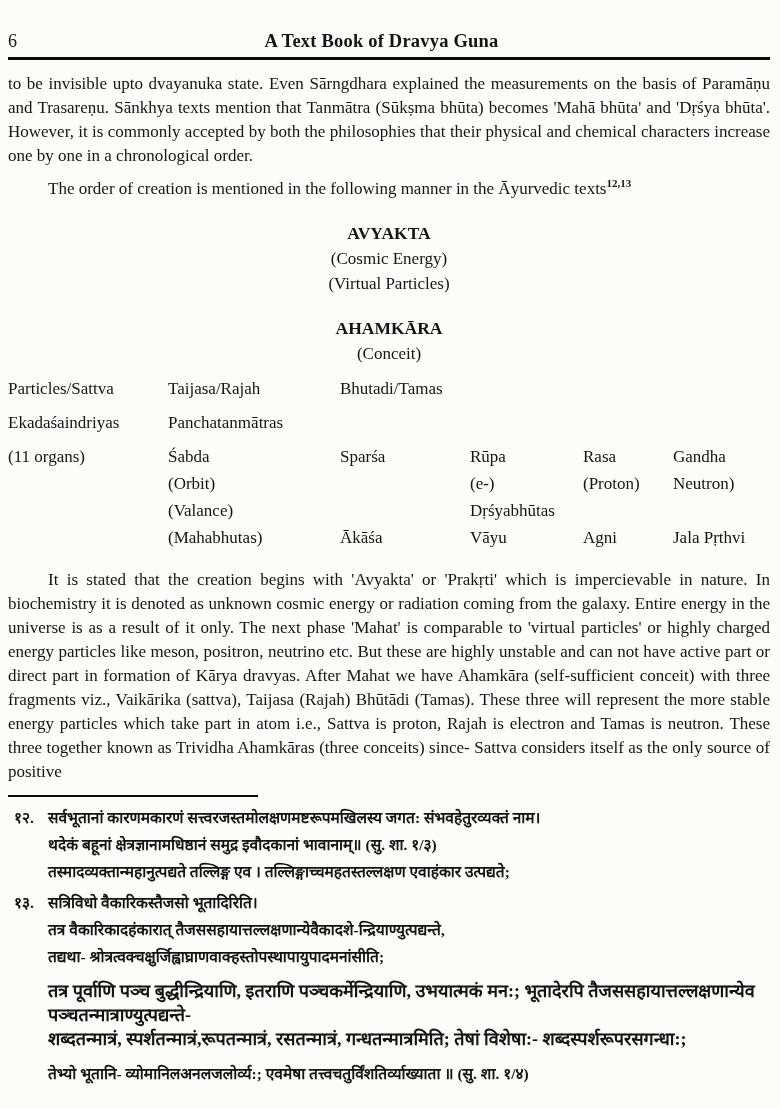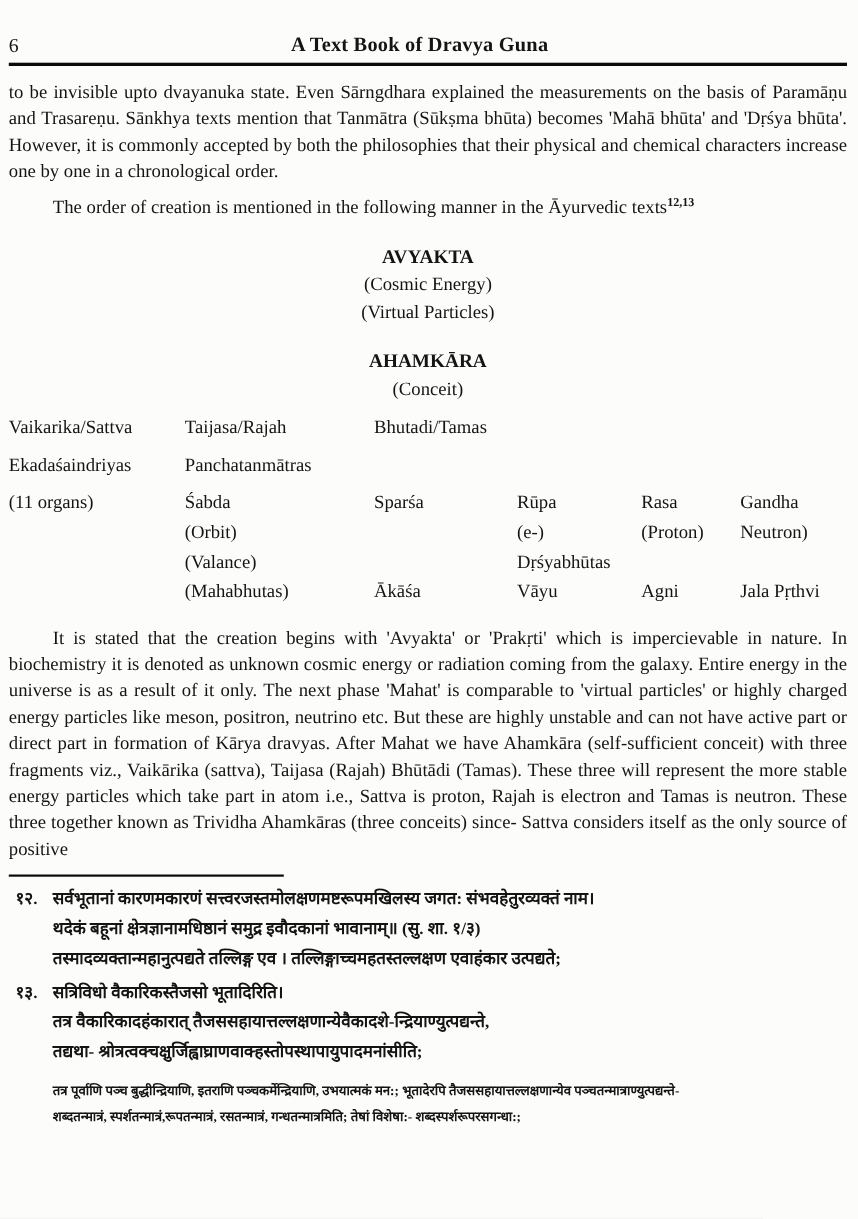--- a/index.html
+++ b/index.html
@@ -101,21 +101,21 @@
   }
   .note { display: flex; align-items: flex-start; }
   .note + .note { margin-top: 4px; }
   .note-marker {
     flex: 0 0 40px;
     padding-left: 6px;
     box-sizing: border-box;
   }
   .note-body { flex: 1 1 auto; }
   .note-line.gap { margin-top: 9px; }
-  .note-line.small { font-size: 12px; line-height: 24px; }
+  .note-line.small { font-size: 18px; line-height: 24px; }
 </style>
 </head>
 <body>
 
 <div class="page">
 
   <div class="header">
     <span class="page-number">6</span>
     <span class="header-title">A Text Book of Dravya Guna</span>
   </div>
@@ -128,21 +128,21 @@
   <div class="creation">
     <div class="name">AVYAKTA</div>
     <div class="gloss">(Cosmic Energy)</div>
     <div class="gloss">(Virtual Particles)</div>
     <div class="name">AHAMKĀRA</div>
     <div class="gloss">(Conceit)</div>
   </div>
 
   <div class="ctable">
     <div class="trow sp">
-      <span class="tcell">Vaikarika/Sattva</span>
+      <span class="tcell">Particles/Sattva</span>
       <span class="tcell">Taijasa/Rajah</span>
       <span class="tcell">Bhutadi/Tamas</span>
       <span class="tcell"></span>
       <span class="tcell"></span>
       <span class="tcell"></span>
     </div>
     <div class="trow sp">
       <span class="tcell">Ekadaśaindriyas</span>
       <span class="tcell">Panchatanmātras</span>
       <span class="tcell"></span>
@@ -198,17 +198,18 @@
       </span>
     </div>
     <div class="note">
       <span class="note-marker">१३.</span>
       <span class="note-body">
         <div class="note-line">सत्रिविधो वैकारिकस्तैजसो भूतादिरिति।</div>
         <div class="note-line">तत्र वैकारिकादहंकारात् तैजससहायात्तल्लक्षणान्येवैकादशे-न्द्रियाण्युत्पद्यन्ते,</div>
         <div class="note-line">तद्यथा- श्रोत्रत्वक्चक्षुर्जिह्वाघ्राणवाक्हस्तोपस्थापायुपादमनांसीति;</div>
         <div class="note-line gap small">तत्र पूर्वाणि पञ्च बुद्धीन्द्रियाणि, इतराणि पञ्चकर्मेन्द्रियाणि, उभयात्मकं मन:; भूतादेरपि तैजससहायात्तल्लक्षणान्येव पञ्चतन्मात्राण्युत्पद्यन्ते-</div>
         <div class="note-line small">शब्दतन्मात्रं, स्पर्शतन्मात्रं,रूपतन्मात्रं, रसतन्मात्रं, गन्धतन्मात्रमिति; तेषां विशेषा:- शब्दस्पर्शरूपरसगन्धा:;</div>
+        <div class="note-line gap">तेभ्यो भूतानि- व्योमानिलअनलजलोर्व्य:; एवमेषा तत्त्वचतुर्विंशतिर्व्याख्याता ॥ (सु. शा. १/४)</div>
       </span>
     </div>
   </div>
 
 </div>
 
 </body></html>

